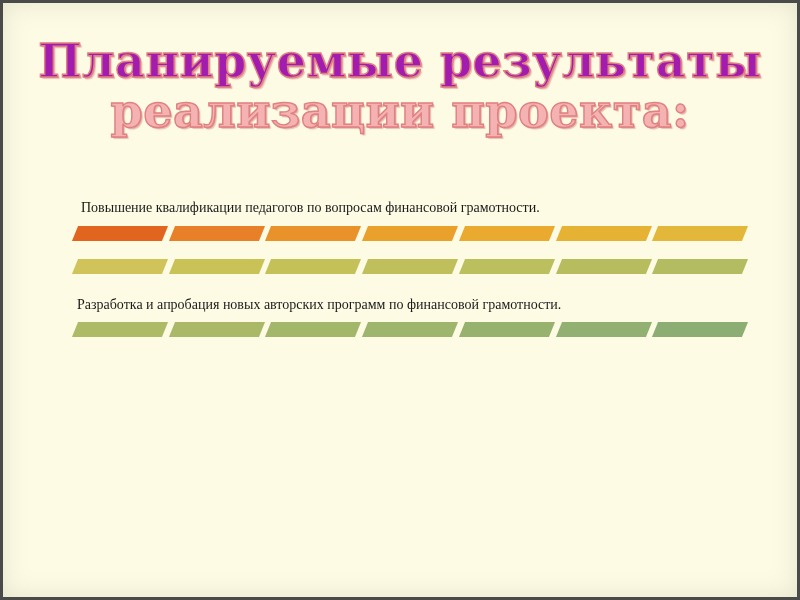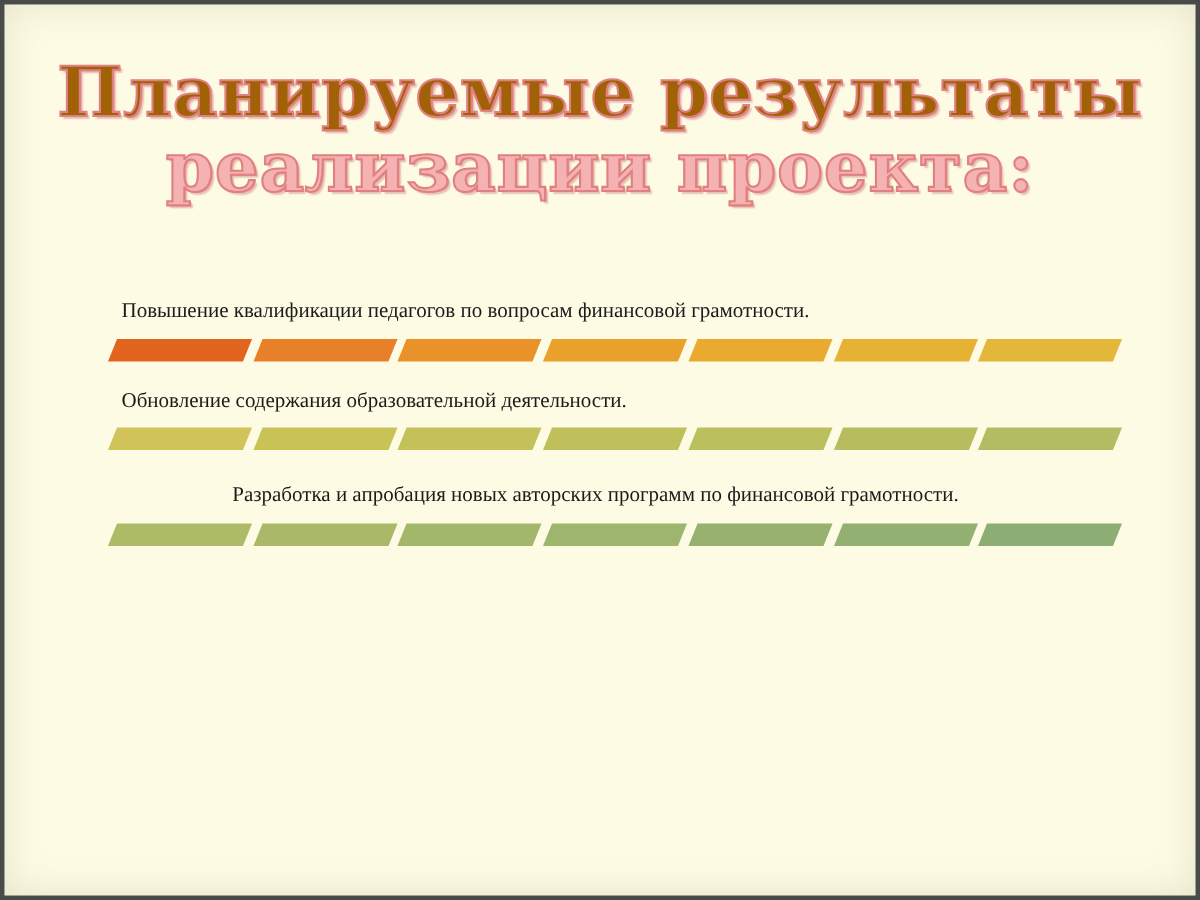--- a/index.html
+++ b/index.html
@@ -82,55 +82,54 @@
 
   .bar .seg {
     height: 15px;
     flex: 1 1 auto;
     transform: skewX(-22deg);
   }
 
   .item-1 .item-text { padding-left: 14px; }
   .item-2 .item-text { padding-left: 10px; }
   .item-3 .item-text { padding-left: 14px; }
-  .item-4 .item-text { padding-left: 10px; text-align: center; }
+  .item-4 .item-text { padding-left: 10px; }
 
   .item-1 { margin-bottom: 18px; }
   .item-2 { margin-bottom: 26px; }
   .item-3 { margin-bottom: 22px; }
   .item-4 { margin-bottom: 0; }
 </style>
 </head>
 <body>
 
 <div class="slide" style="background: rgb(253, 251, 228); border-color: rgb(74, 74, 74);">
 
   <div class="title-block">
-    <span class="title-line" style="color: #a16207;">Планируемые результаты</span>
+    <span class="title-line" style="color: #a21caf;">Планируемые результаты</span>
     <span class="title-line" style="color: rgb(244, 178, 178);">реализации проекта:</span>
   </div>
 
   <div class="content">
 
     <div class="item item-1">
       <div class="item-text">Повышение квалификации педагогов по вопросам финансовой грамотности.</div>
       <div class="bar">
         <span class="seg" style="background: rgb(226, 101, 31);"></span>
         <span class="seg" style="background: rgb(232, 128, 42);"></span>
         <span class="seg" style="background: rgb(233, 146, 41);"></span>
         <span class="seg" style="background: rgb(233, 161, 44);"></span>
         <span class="seg" style="background: rgb(233, 170, 47);"></span>
         <span class="seg" style="background: rgb(230, 178, 52);"></span>
         <span class="seg" style="background: rgb(227, 184, 58);"></span>
       </div>
     </div>
 
 
     <div class="item item-3">
-      <div class="item-text">Обновление содержания образовательной деятельности.</div>
       <div class="bar">
         <span class="seg" style="background: rgb(207, 195, 90);"></span>
         <span class="seg" style="background: rgb(201, 195, 87);"></span>
         <span class="seg" style="background: rgb(195, 193, 88);"></span>
         <span class="seg" style="background: rgb(191, 192, 91);"></span>
         <span class="seg" style="background: rgb(187, 191, 93);"></span>
         <span class="seg" style="background: rgb(183, 189, 95);"></span>
         <span class="seg" style="background: rgb(179, 188, 97);"></span>
       </div>
     </div>

